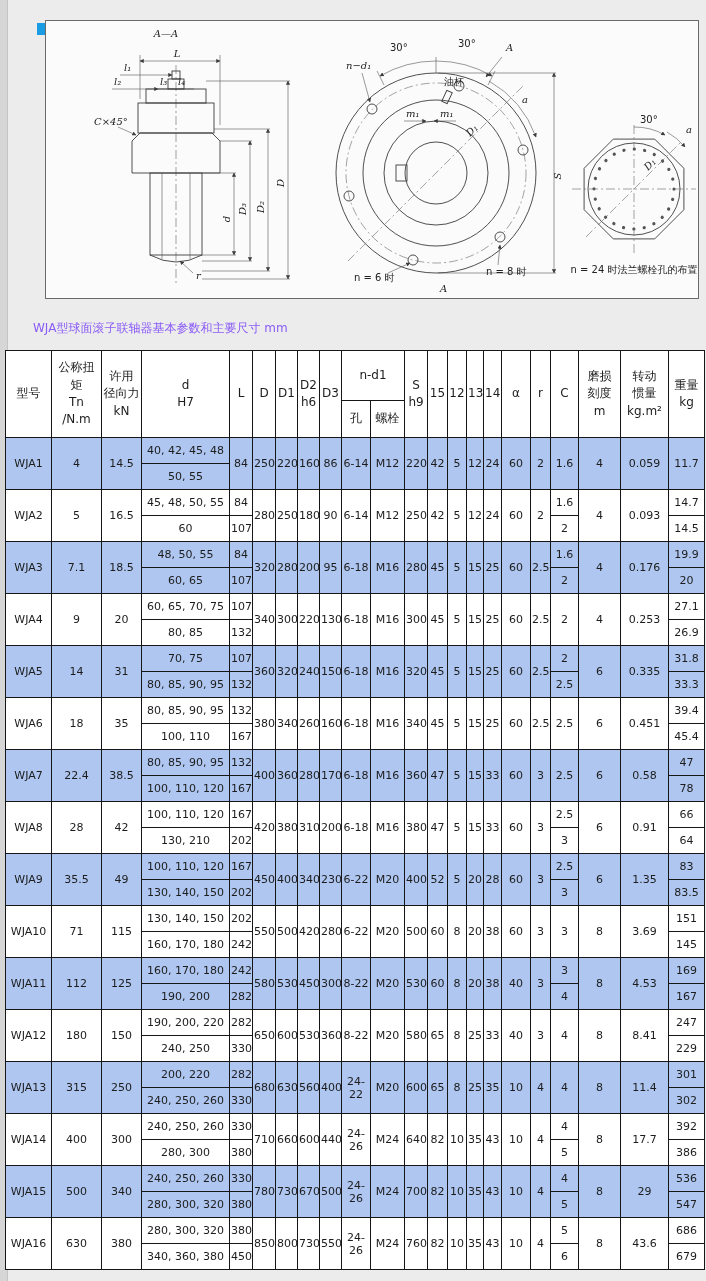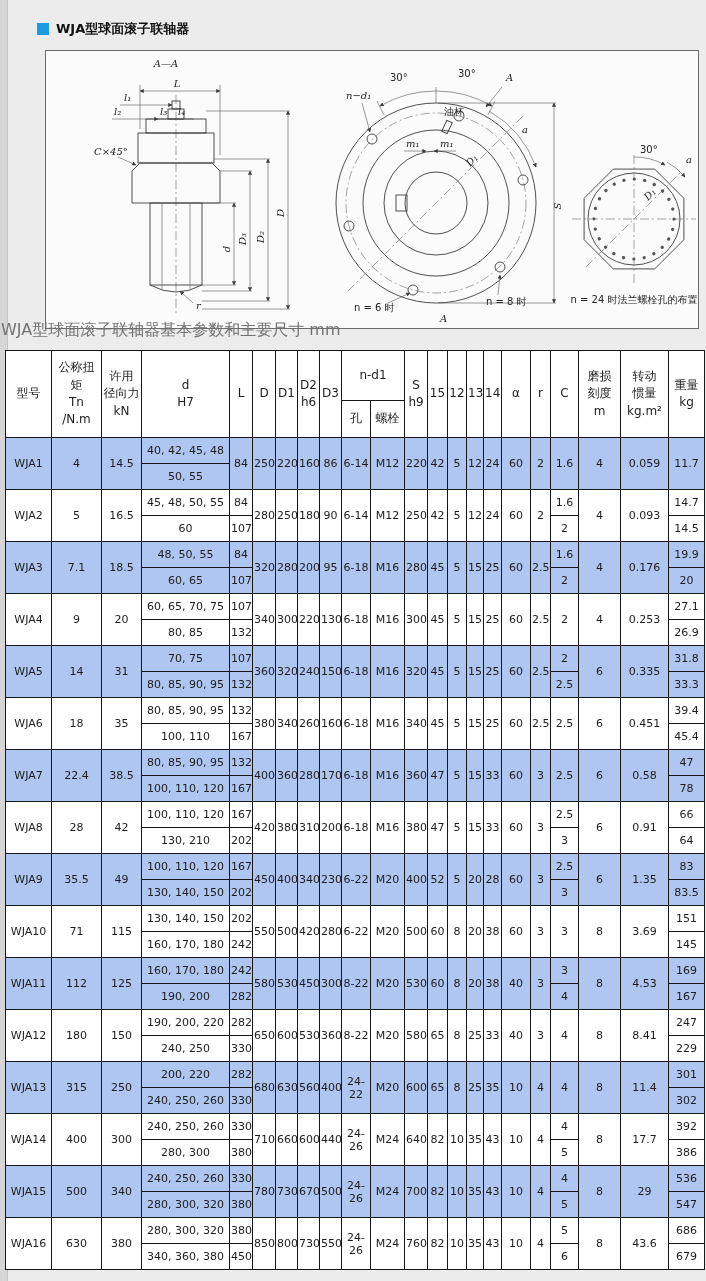--- a/index.html
+++ b/index.html
@@ -5,23 +5,23 @@
   html,body{margin:0;padding:0;}
   body{
     width:706px;height:1281px;position:relative;overflow:hidden;
     background:#ececec;
     font-family:"DejaVu Sans",sans-serif;color:#1c1c1c;
   }
   .left-strip{position:absolute;left:0;top:0;width:7px;height:1281px;background:#d6d6d6;border-right:1px solid #c4c4c4;}
   .title-bar{position:absolute;left:37px;top:20px;height:18px;display:flex;align-items:center;}
   .title-square{display:inline-block;width:12px;height:12px;background:#1a9ce4;margin-right:7px;}
   .title-text{font-size:13px;font-weight:bold;color:#111;}
-  .drawing-box{position:absolute;left:45px;top:50px;width:652px;height:277px;background:#fbfbfb;border:1px solid #6a6a6a;}
+  .drawing-box{position:absolute;left:45px;top:20px;width:652px;height:277px;background:#fbfbfb;border:1px solid #6a6a6a;}
   .drawing-box svg{display:block;width:652px;height:277px;}
-  .table-caption{position:absolute;left:1px;top:320px;font-size:16px;color:#737373;}
+  .table-caption{position:absolute;left:1px;top:320px;font-size:12px;color:#8b5cf6;padding-left:32px;}
   table.spec{
     position:absolute;left:5px;top:350px;width:698px;
     border-collapse:collapse;table-layout:fixed;background:#fff;
   }
   table.spec th,table.spec td{
     border:1px solid #161616;text-align:center;vertical-align:middle;
     font-size:11px;font-weight:normal;padding:0 1px;overflow:hidden;
     font-family:"DejaVu Sans",sans-serif;color:#1c1c1c;
   }
   table.spec th{font-size:12px;white-space:pre-line;line-height:1.45;background:#fff;}

